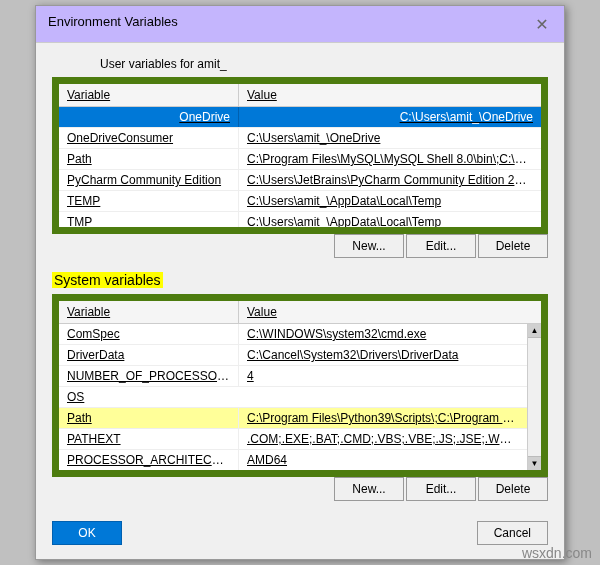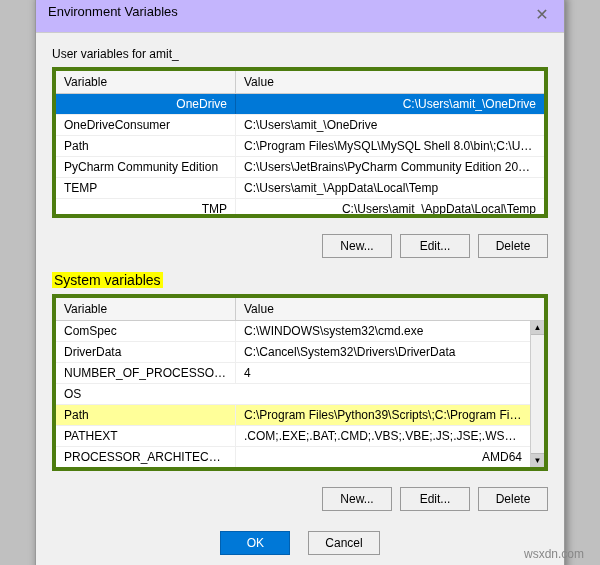--- a/index.html
+++ b/index.html
@@ -59,27 +59,29 @@
 
     .dialog-body {
       padding: 14px 16px;
     }
 
     .section-label {
       font-size: 12px;
       color: #000;
       margin-bottom: 6px;
       font-weight: normal;
+      margin-left: 48px;
     }
 
     .table-container {
-      border: 4px solid #4d7c0f;
+      border: 7px solid #4d7c0f;
       background: #fff;
-      margin-bottom: 16px;
+      margin-bottom: 0;
       overflow: hidden;
+      text-decoration: underline;
     }
 
     .table-header {
       display: grid;
       grid-template-columns: 180px 1fr;
       background: #f5f5f5;
       border-bottom: 1px solid #ccc;
     }
 
     .table-header-cell {
@@ -95,21 +97,20 @@
 
     .table-row {
       display: grid;
       grid-template-columns: 180px 1fr;
       border-bottom: 1px solid #eee;
       cursor: default;
     }
 
     .table-row:last-child {
       border-bottom: none;
-      text-align: right;
     }
 
     .table-row.selected {
       background: #0078d7;
       color: #fff;
     }
 
     .table-row.highlighted {
       background: #ffff99;
       color: #000;
@@ -128,21 +129,21 @@
       text-align: right;
     }
 
     .table-cell:last-child {
       border-right: none;
     }
 
     .btn-row {
       display: flex;
       justify-content: flex-end;
-      gap: 8px;
+      gap: 2px;
       margin-bottom: 14px;
     }
 
     .btn {
       padding: 4px 16px;
       border: 1px solid #999;
       background: #f0f0f0;
       cursor: pointer;
       font-size: 12px;
       min-width: 70px;
@@ -171,30 +172,30 @@
     }
 
     .table-scroll-user {
       max-height: 120px;
       overflow-y: auto;
       overflow-x: hidden;
     }
 
     .bottom-btn-row {
       display: flex;
-      justify-content: center;
+      justify-content: space-between;
       gap: 18px;
       padding-top: 6px;
     }
 
     .watermark {
       position: fixed;
       bottom: 4px;
-      right: 16px;
-      font-size: 12px;
+      right: 8px;
+      font-size: 14px;
       color: #888;
     }
   </style>
 </head>
 <body>
 
 <div class="dialog">
 
   <div class="title-bar">
     <span class="title-bar-text">Environment Variables</span>

